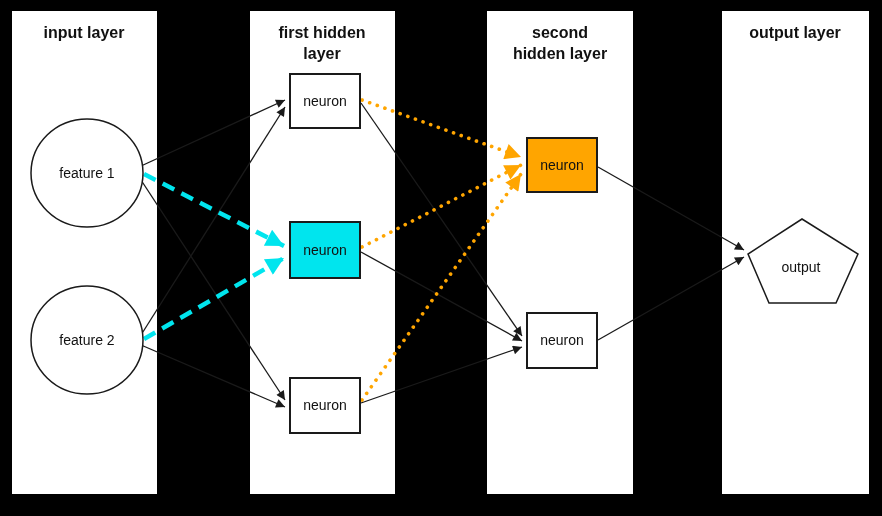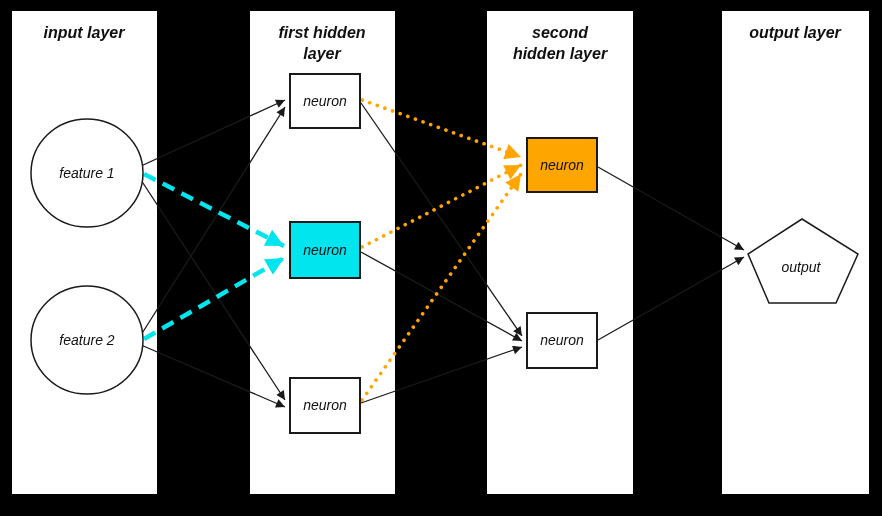--- a/index.html
+++ b/index.html
@@ -9,21 +9,20 @@
     width: 882px;
     height: 516px;
     overflow: hidden;
     font-family: "Liberation Sans", sans-serif;
   }
   .stage {
     position: relative;
     width: 882px;
     height: 516px;
     background: #000000;
-    font-style: italic;
   }
   svg { display: block; }
   .layer-title {
     font-family: "Liberation Sans", sans-serif;
     font-size: 16px;
     font-weight: bold;
     fill: #111111;
     text-anchor: middle;
   }
   .node-label {

